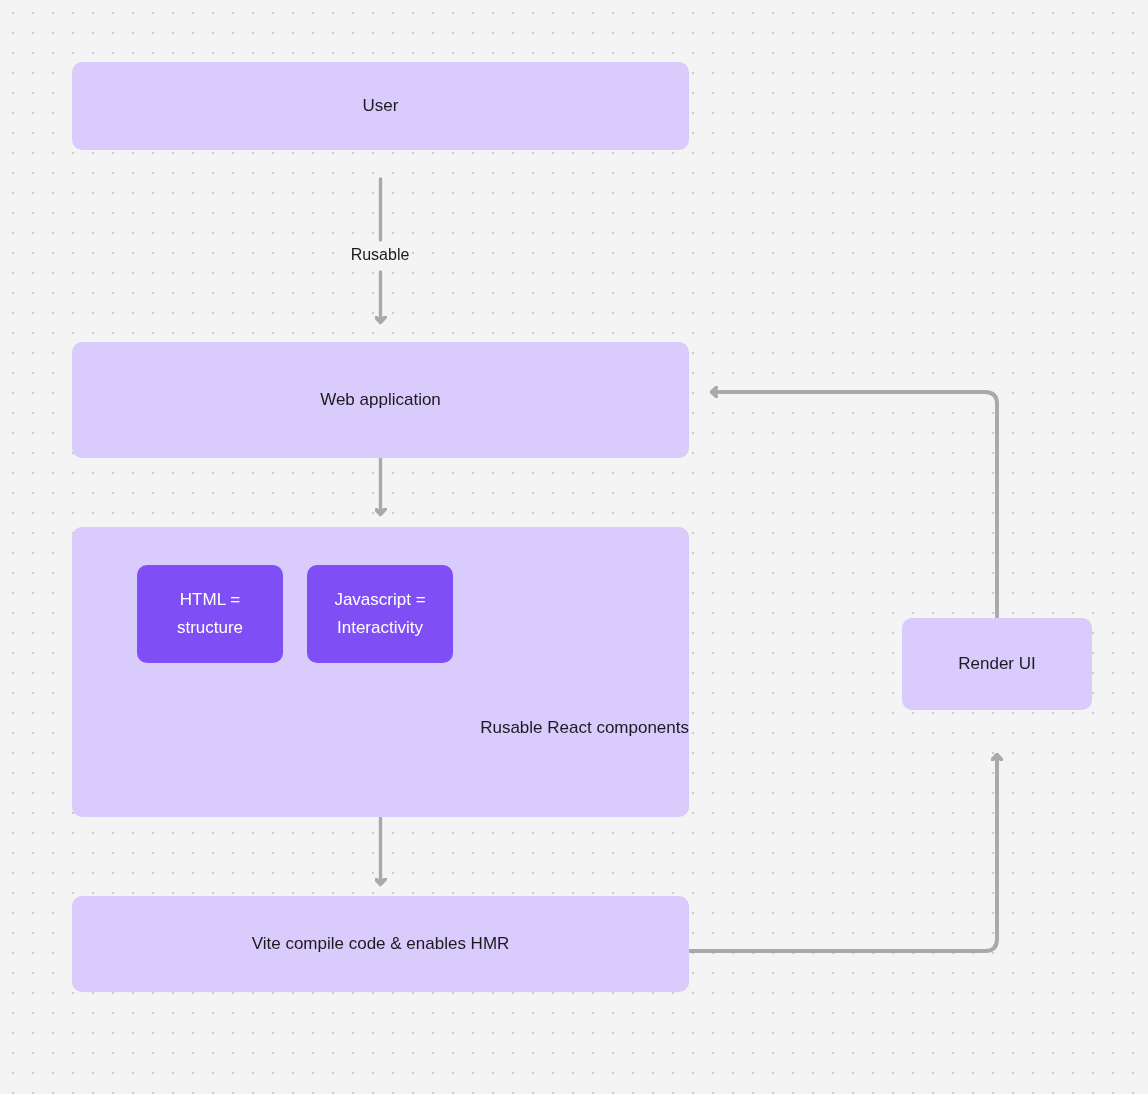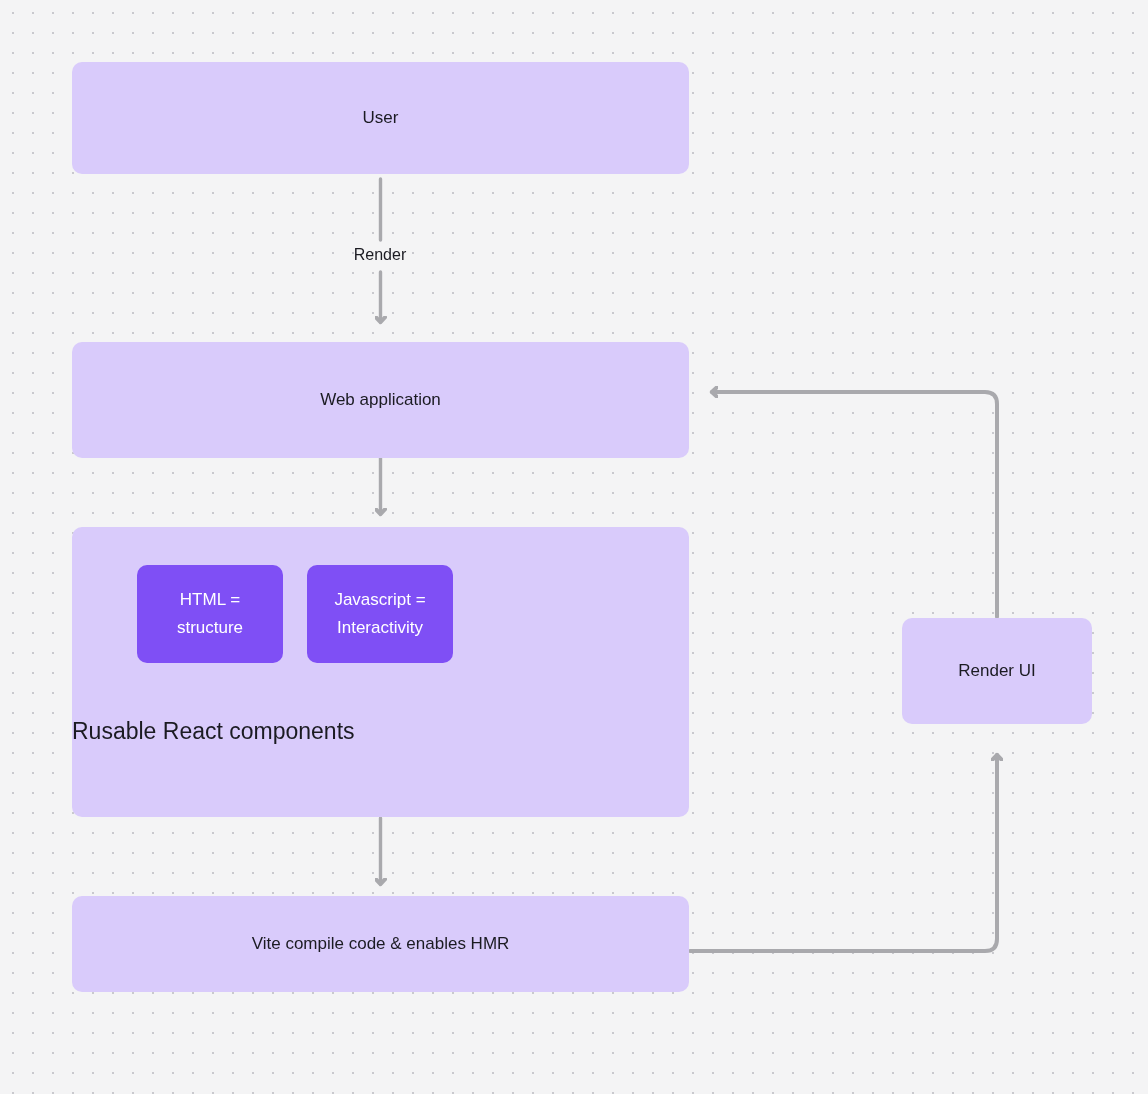--- a/index.html
+++ b/index.html
@@ -35,26 +35,26 @@
     align-items: center;
     justify-content: center;
     color: #1b1b22;
     font-size: 17px;
     line-height: 1.3;
     text-align: center;
     z-index: 2;
   }
 
   
-  .node-user        { left: 72px;  top: 62px;  width: 617px; height: 112px; }
+  .node-user        { left: 72px;  top: 62px;  width: 617px; height: 88px; }
   .node-webapp      { left: 72px;  top: 334px; width: 617px; height: 116px; margin-top: 8px; }
   .node-components  { left: 72px;  top: 527px; width: 617px; height: 290px;
                       align-items: flex-start; justify-content: flex-start; }
   .node-vite        { left: 72px;  top: 896px; width: 617px; height: 96px; }
-  .node-render      { left: 902px; top: 618px; width: 190px; height: 106px; }
+  .node-render      { left: 902px; top: 618px; width: 190px; height: 92px; }
 
   
   .sub-row {
     position: absolute;
     left: 65px;
     top: 38px;
     display: flex;
     gap: 24px;
   }
   .sub-box {
@@ -70,22 +70,22 @@
     font-size: 17px;
     line-height: 1.65;
     box-sizing: border-box;
     padding: 0 8px;
   }
   .sub-caption {
     position: absolute;
     left: 0;
     right: 0;
     top: 190px;
-    text-align: left;
-    font-size: 23px;
+    text-align: right;
+    font-size: 17px;
     color: #1b1b22;
   }
 
   .edge-label {
     position: absolute;
     font-size: 16px;
     color: #1b1b22;
     background: transparent;
     z-index: 3;
     text-align: center;
@@ -113,21 +113,21 @@
 
   <path d="M690 951 L985 951 Q997 951 997 939 L997 755" fill="none" stroke="#a9a9ad" stroke-width="4" stroke-linecap="round" stroke-linejoin="round" marker-end="url(#arrowhead)"></path>
 
   <path d="M997 617 L997 404 Q997 392 985 392 L712 392" fill="none" stroke="#a9a9ad" stroke-width="4" stroke-linecap="round" stroke-linejoin="round" marker-end="url(#arrowhead)"></path>
 </svg>
 
 <div class="node node-user">
   <span>User</span>
 </div>
 
-<div class="edge-label label-prompt">Render</div>
+<div class="edge-label label-prompt">Rusable</div>
 
 <div class="node node-webapp">
   <span>Web application</span>
 </div>
 
 <div class="node node-components">
   <div class="sub-row">
     <div class="sub-box">
       <span>
         <span>HTML =</span><br>

